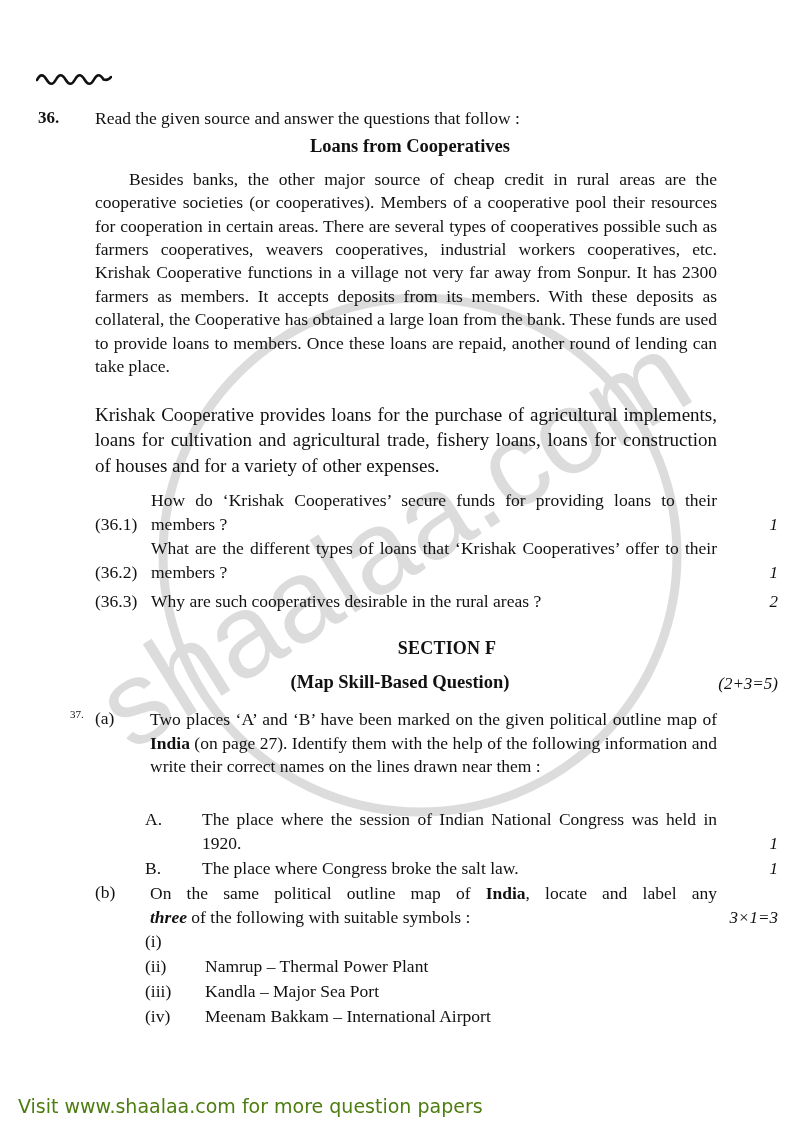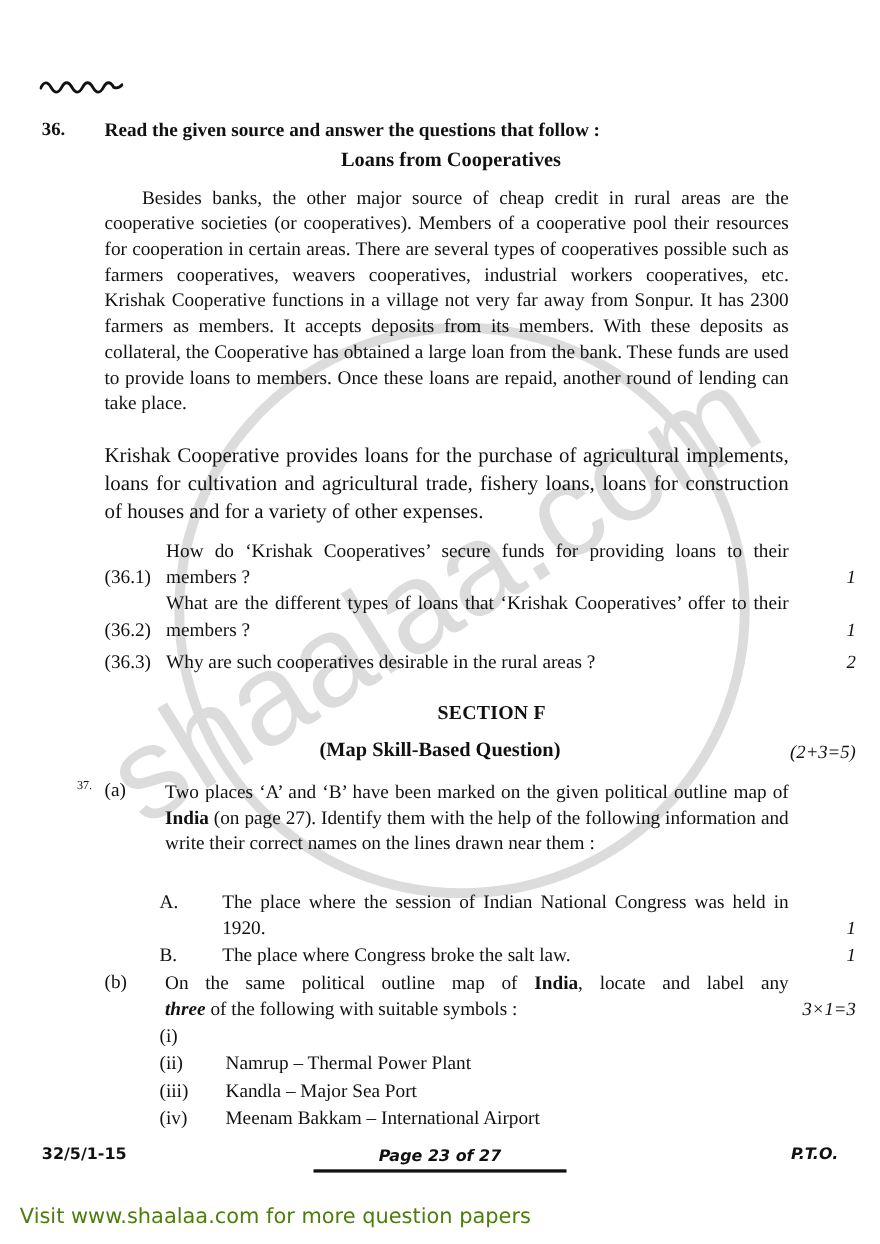--- a/index.html
+++ b/index.html
@@ -52,21 +52,20 @@
   .qnum {
     font-weight: bold;
     font-size: 17px;
     width: 57px;
     flex: 0 0 57px;
     line-height: 1.42;
   }
   .qbody {
     font-size: 17.5px;
     line-height: 1.42;
-    font-weight: bold;
   }
 
   .just { text-align: justify; text-align-last: left; }
   .jfull { text-align: justify; text-align-last: justify; }
   .b { font-weight: bold; }
   .bi { font-weight: bold; font-style: italic; }
 
   
   .mark {
     position: absolute;
@@ -346,26 +345,18 @@
   </div>
   <div class="rn-item" style="top:980px;">
     <div class="rn-label">(iii)</div>
     <div class="rn-text">Kandla – Major Sea Port</div>
   </div>
   <div class="rn-item" style="top:1005px;">
     <div class="rn-label">(iv)</div>
     <div class="rn-text">Meenam Bakkam – International Airport</div>
   </div>
 
-  <div id="footer">
-    <div id="paper-code">32/5/1-15</div>
-    <div id="page-number-wrap">
-      <span id="page-number">Page 23 of 27</span>
-      <div id="page-rule"></div>
-    </div>
-    <div id="pto">P.T.O.</div>
-  </div>
 
 </div>
 
 <div id="promo">
   <span id="promo-text">Visit www.shaalaa.com for more question papers</span>
 </div>
 
 </body></html>

